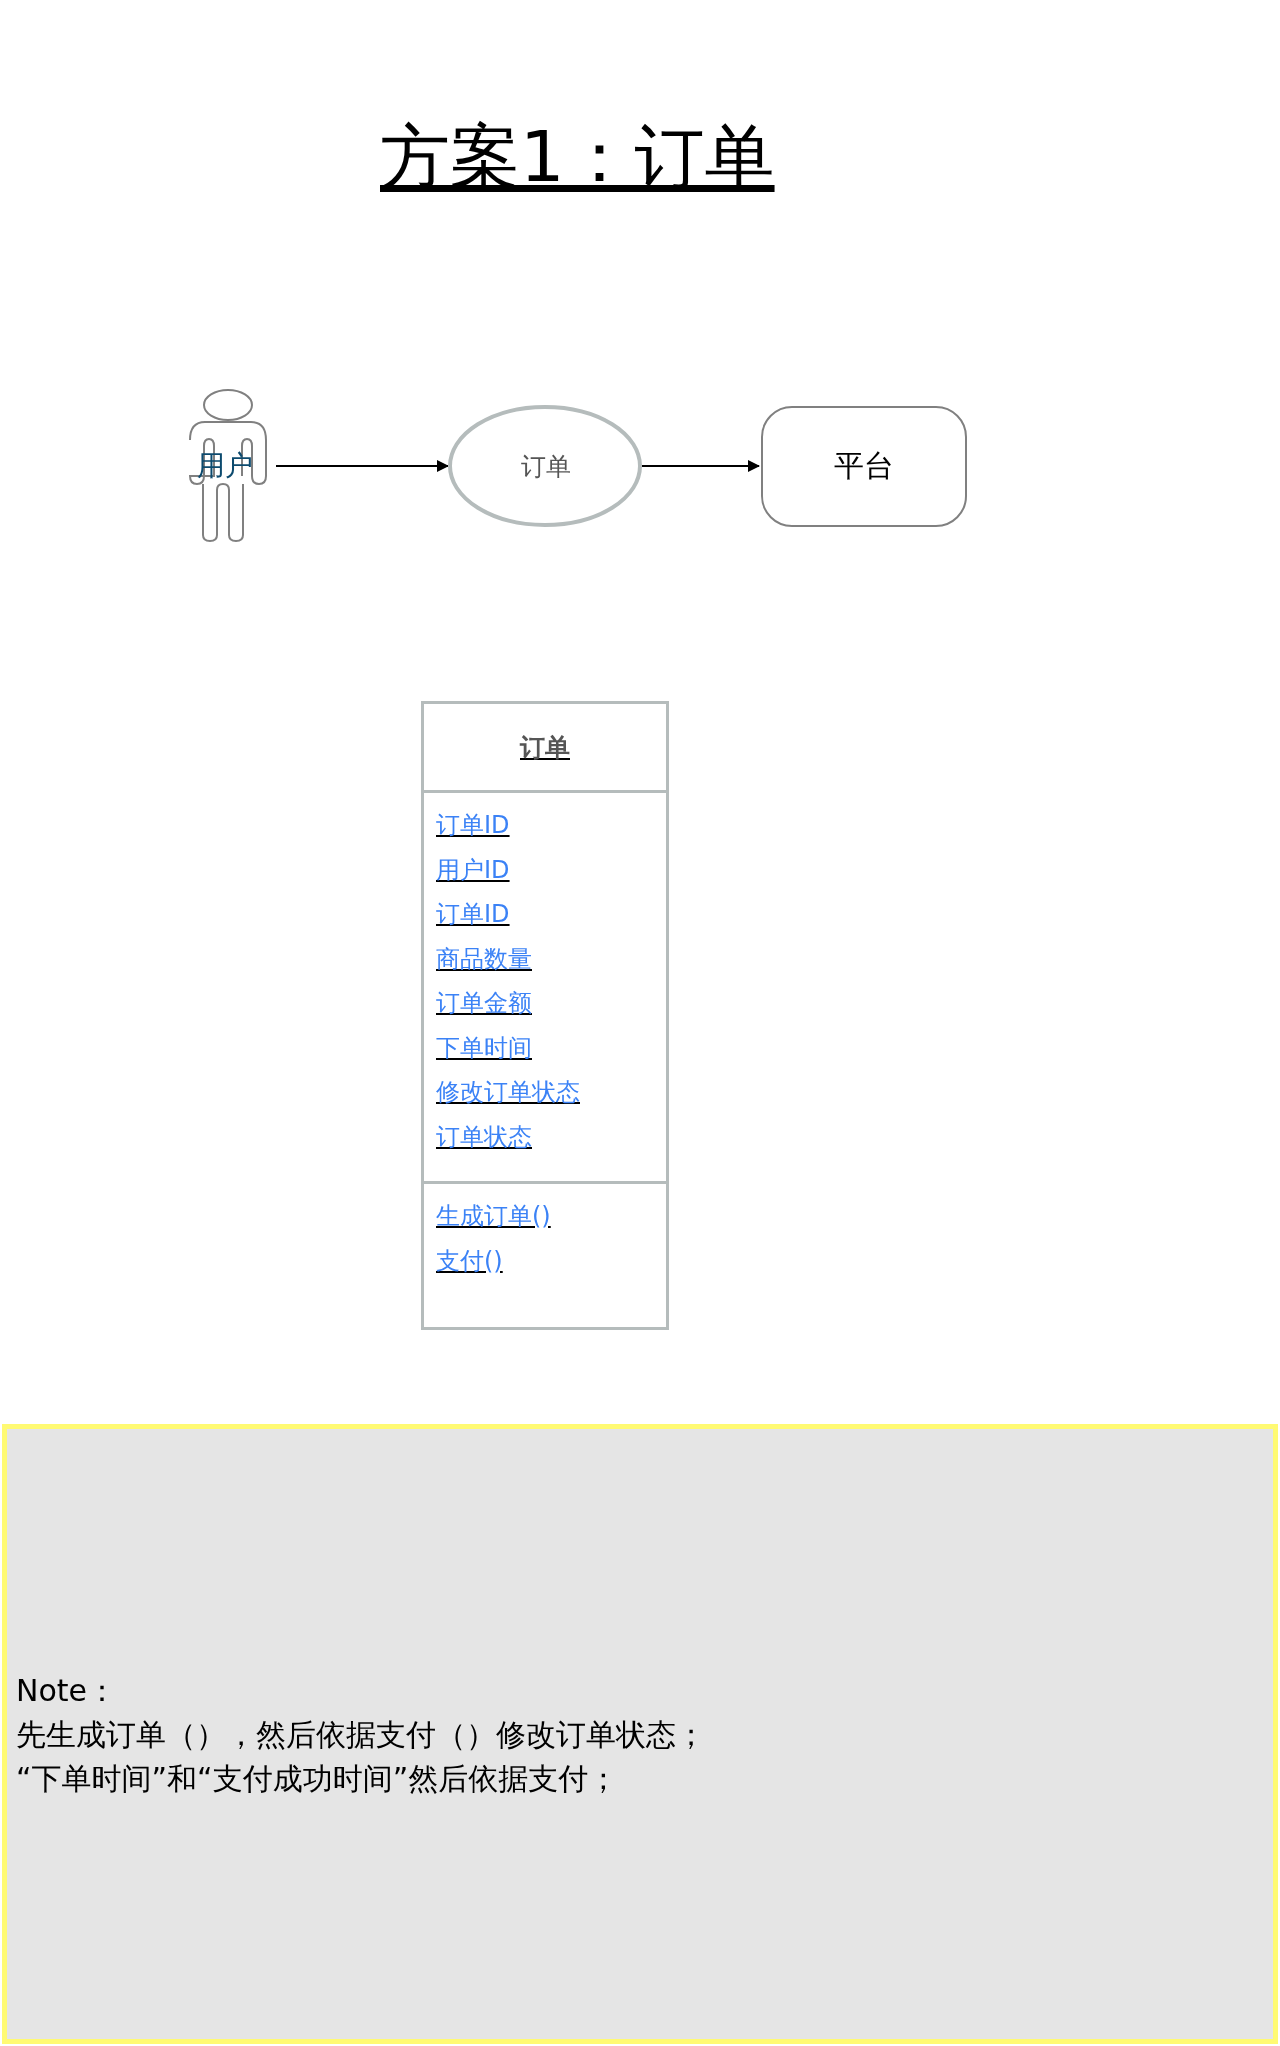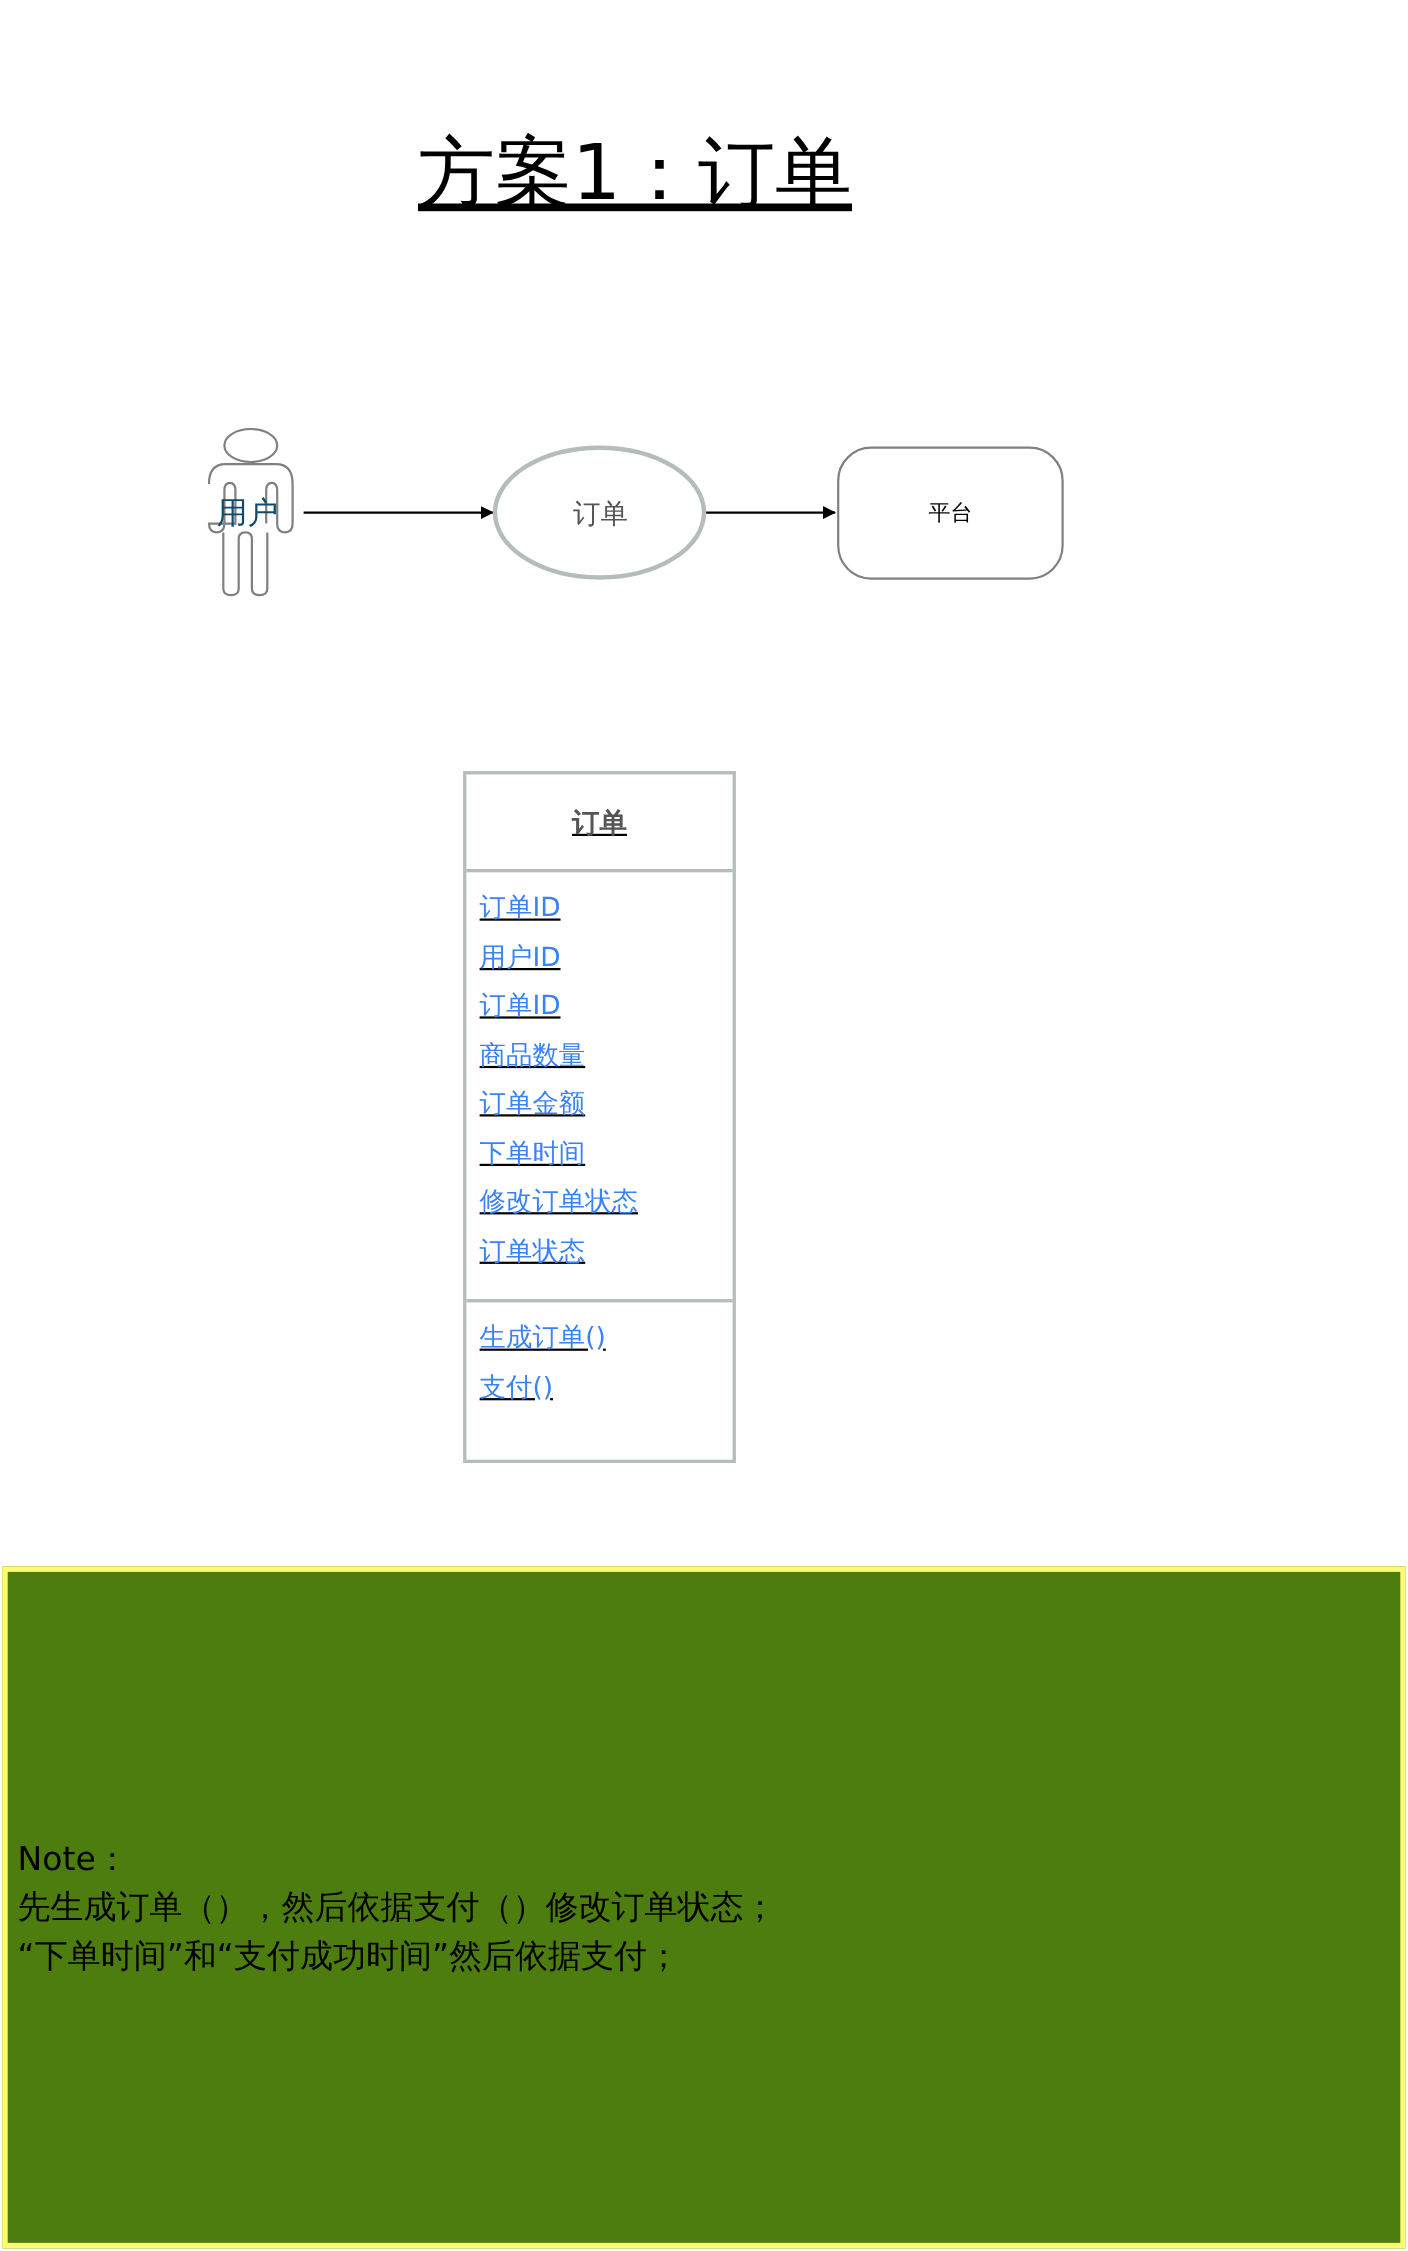--- a/index.html
+++ b/index.html
@@ -5,30 +5,30 @@
   html, body { margin:0; padding:0; background:#ffffff; }
   body { width:1280px; height:2046px; position:relative; overflow:hidden;
          font-family:"DejaVu Sans","Liberation Sans",sans-serif; }
   .abs { position:absolute;text-decoration:underline; }
   .title { left:380px; top:112px; width:420px; height:90px; font-size:70px; line-height:90px;
            color:#000; white-space:nowrap; }
   svg.diagram { position:absolute; left:0; top:0; }
   .label { position:absolute; display:flex; align-items:center; justify-content:center; white-space:nowrap; }
   .actor-label { left:190px; top:446px; width:70px; height:40px; font-size:28px; color:#0c4a6e; }
   .ellipse-label { left:450px; top:446px; width:192px; height:40px; font-size:25px; color:#555; }
-  .rect-label { left:761px; top:446px; width:206px; height:40px; font-size:20px; color:#000; }
+  .rect-label { left:761px; top:446px; width:206px; height:40px; font-size:30px; color:#000; }
 
   .class-box { left:421px; top:701px; width:242px; height:623px; border:3px solid #B5BCBC; background:#fff; }
   .class-header { height:86px; border-bottom:3px solid #B5BCBC; display:flex; align-items:center; justify-content:center;
                   font-size:25px; font-weight:bold; color:#555; }
   .class-attrs { height:391px; border-bottom:3px solid #B5BCBC; padding:10px 0 0 12px; box-sizing:border-box; }
   .class-methods { padding:10px 0 0 12px; box-sizing:border-box; }
   .member { font-size:24px; color:#3b82f6; height:44.5px; line-height:44px; white-space:nowrap; }
 
-  .note { left:2px; top:1424px; width:1266px; height:610px; border:5px solid #FFFA73; background:#4d7c0f; }
+  .note { left:2px; top:1424px; width:1266px; height:610px; border:5px solid #FFFA73; background:#e5e5e5; }
   .note-text { position:absolute; left:9px; top:240px; font-size:30px; line-height:44px; color:#000; white-space:nowrap; }
 </style>
 </head>
 <body>
 
 <div class="abs title">方案1：订单</div>
 
 <svg class="diagram" width="1280" height="700">
   <defs>
     <marker id="arrowhead" markerWidth="12" markerHeight="12" refX="11" refY="6" orient="auto" markerUnits="userSpaceOnUse">

